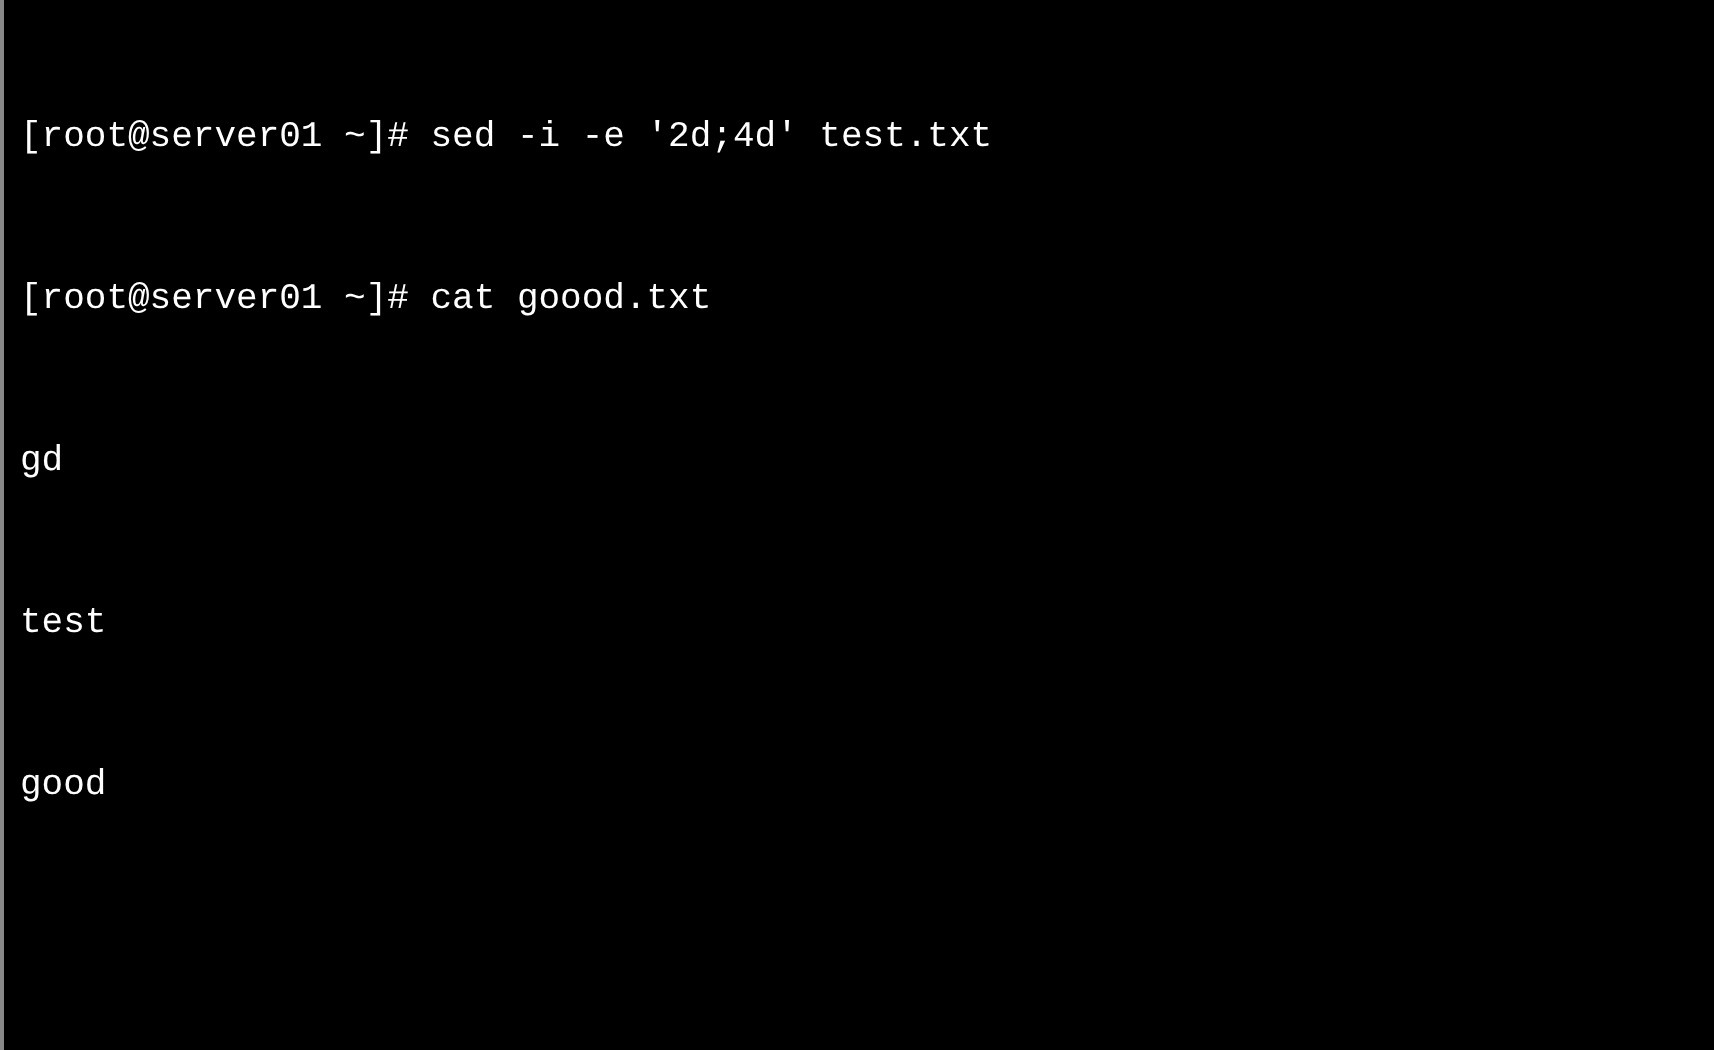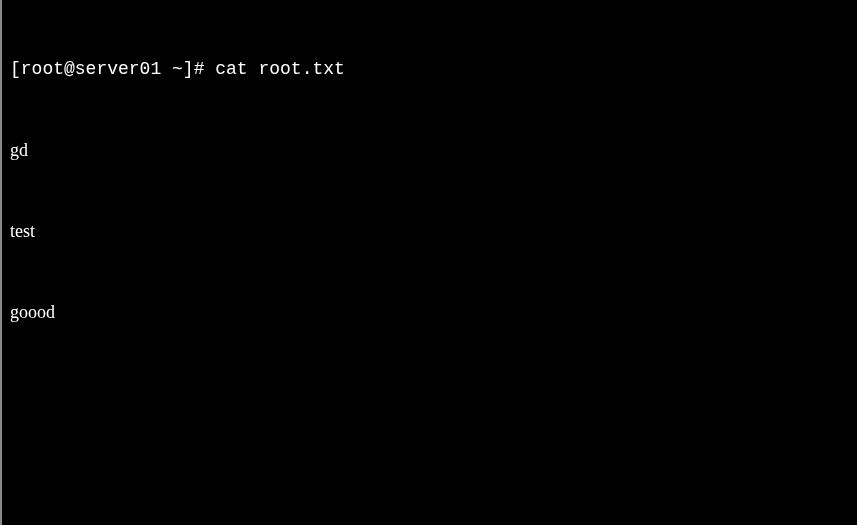--- a/index.html
+++ b/index.html
@@ -20,31 +20,31 @@
       border-left: 2px solid #888;
     }
     .terminal {
       white-space: pre;
     }
     .prompt-line {
       display: block;
     }
     .output-line {
       display: block;
-      font-family: Liberation Serif, serif;
     }
   </style>
 </head>
 <body>
 
 <div class="terminal">
-  <span class="prompt-line"><span>[root@server01 ~]# </span><span>cat root.txt</span></span>
+  <span class="prompt-line"><span>[root@server01 ~]# </span><span>sed -i -e '2d;4d' test.txt</span></span>
+  <span class="prompt-line"><span>[root@server01 ~]# </span><span>cat goood.txt</span></span>
   <span class="output-line">gd</span>
   <span class="output-line">test</span>
-  <span class="output-line">goood</span>
+  <span class="output-line">good</span>
   
   
   
   
   
   
   
   
   
   

